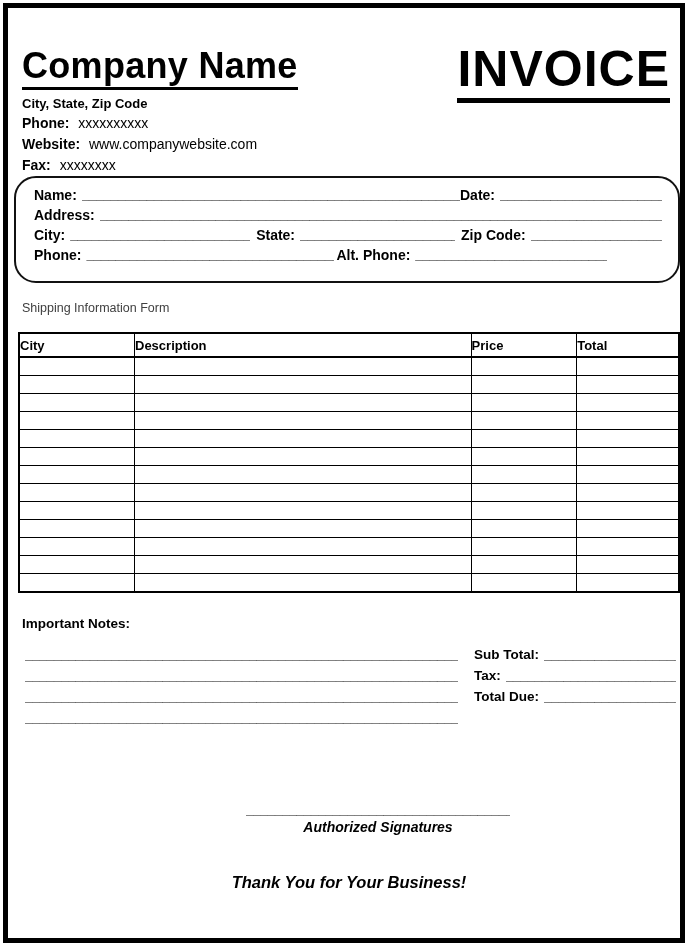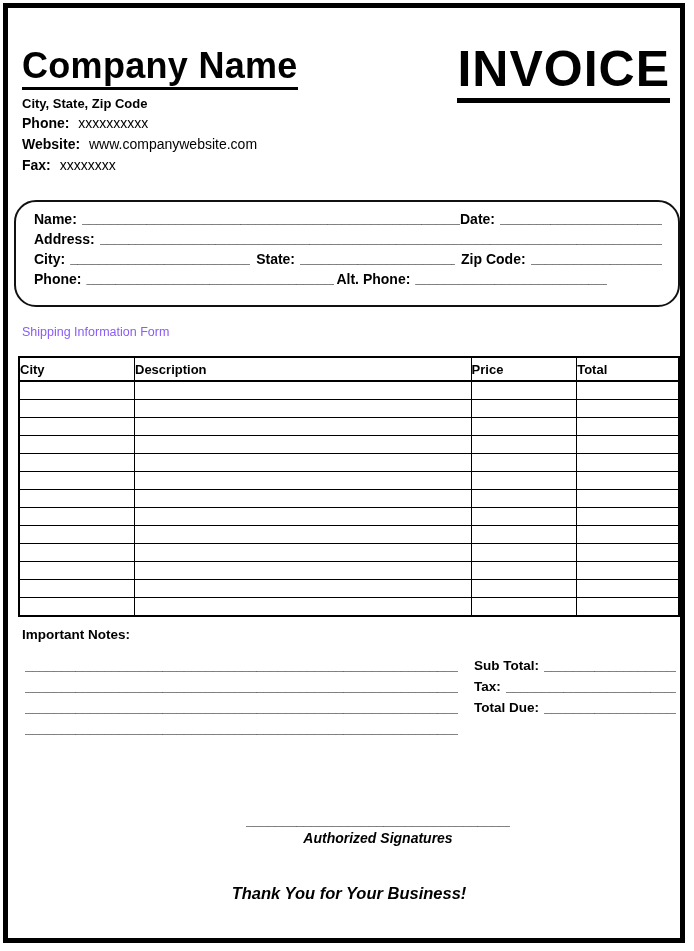--- a/index.html
+++ b/index.html
@@ -17,43 +17,43 @@
     line-height:36px;margin:0 0 4px 0;border-bottom:3px solid #000;
     padding-bottom:3px;letter-spacing:.3px;}
   .invoice-title{position:absolute;top:36px;right:14px;font-size:50px;
     font-weight:bold;line-height:50px;letter-spacing:1px;
     border-bottom:5px solid #000;padding-bottom:4px;}
   .addr-line{font-size:13px;font-weight:bold;line-height:19px;}
   .contact-line{font-size:14px;line-height:21px;}
   .contact-line .lbl{font-weight:bold;}
 
   
-  .info-box{margin:24px -4px 0 -8px;border:2px solid #111;border-radius:22px;
+  .info-box{margin:0 -4px 0 -8px;border:2px solid #111;border-radius:22px;
     padding:7px 16px 16px 18px;}
   .row{display:flex;white-space:nowrap;font-size:14px;line-height:20px;overflow:hidden;}
   .lbl{font-weight:bold;flex:none;padding-right:5px;}
   .u{overflow:hidden;white-space:nowrap;font-weight:bold;font-size:13px;flex:none;}
   .u.grow{flex:1;}
   .w162{width:162px;} .w180{width:180px;} .w155{width:155px;}
   .w248{width:248px;} .w192{width:192px;}
   .pair{display:flex;flex:none;}
 
   
-  .shipping-label{margin-top:18px;font-size:12.5px;color:#8b5cf6;line-height:15px;}
+  .shipping-label{margin-top:18px;font-size:12.5px;color:#404040;line-height:15px;}
 
   
   table.items{border-collapse:collapse;border:2px solid #000;
     width:calc(100% + 8px);margin-left:-4px;margin-top:16px;table-layout:fixed;}
   table.items th{border:1px solid #000;border-bottom:2px solid #000;
     font-size:13px;font-weight:bold;height:22px;text-align:left;padding:0;}
   table.items td{border:1px solid #000;height:17px;padding:0;}
   .col-city{width:17.5%;} .col-desc{width:51%;} .col-price{width:16%;} .col-total{width:15.5%;}
 
   
-  .notes-label{margin-top:9px;font-size:13.5px;font-weight:bold;line-height:17px;}
+  .notes-label{margin-top:22px;font-size:13.5px;font-weight:bold;line-height:17px;}
   .notes-totals{display:flex;margin-top:12px;}
   .notes-lines{width:433px;padding-left:3px;}
   .note-line{height:21px;line-height:21px;overflow:hidden;white-space:nowrap;
     font-weight:bold;font-size:13px;}
   .totals{margin-left:auto;width:202px;}
   .totals .row{font-size:13.5px;line-height:21px;}
 
   
   .signature{margin-top:74px;margin-left:224px;width:264px;text-align:center;}
   .sig-line{height:16px;line-height:16px;overflow:hidden;white-space:nowrap;

